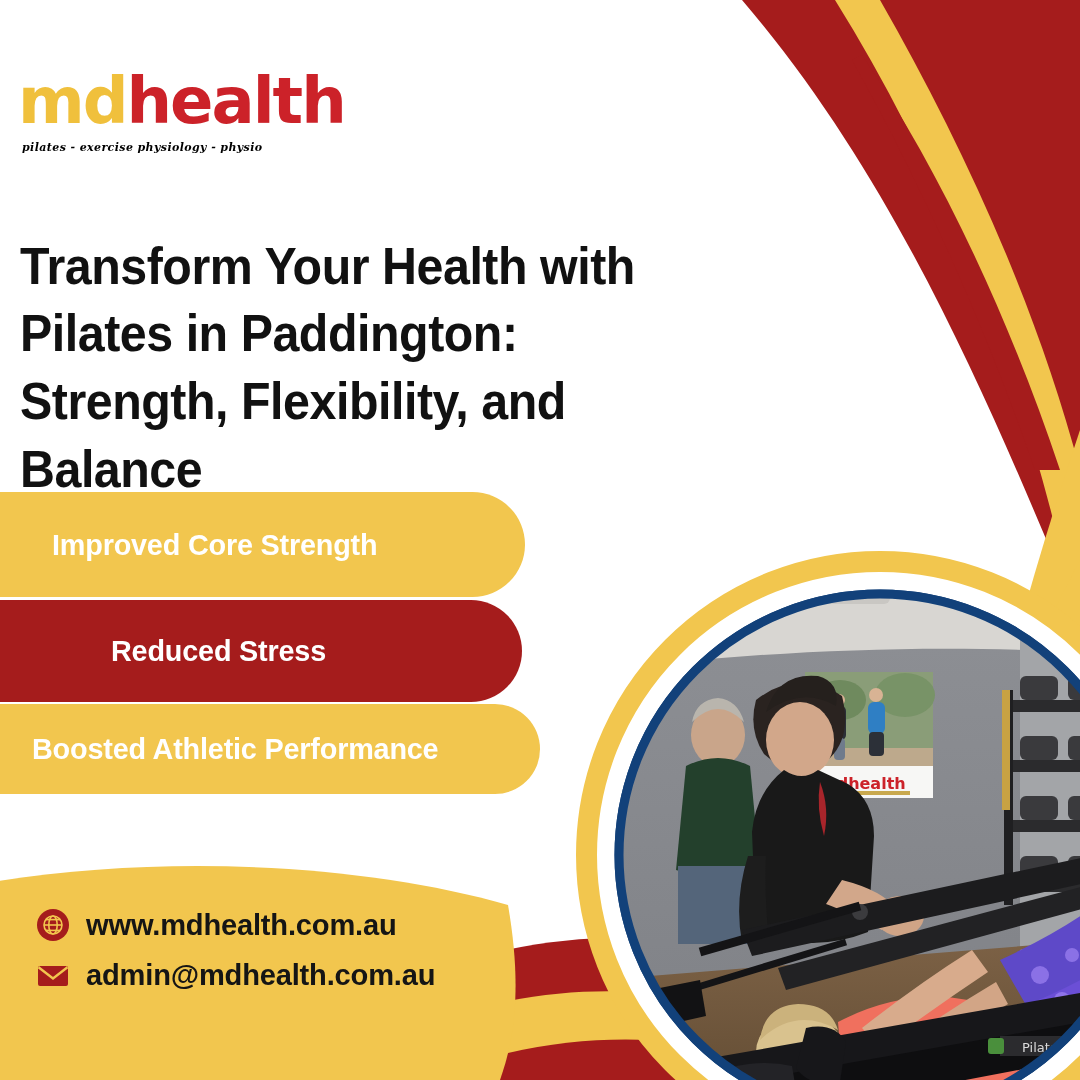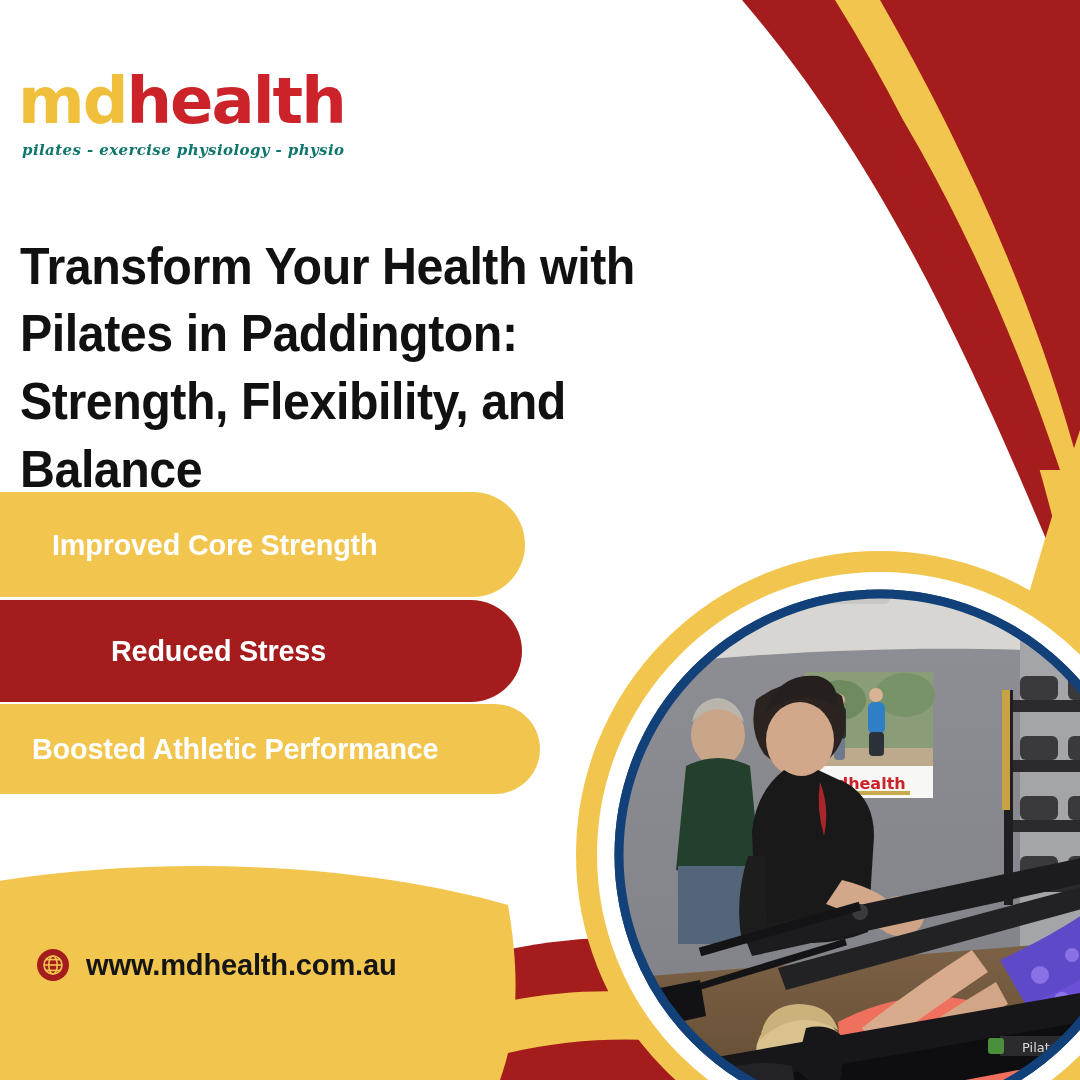--- a/index.html
+++ b/index.html
@@ -9,43 +9,43 @@
 
   
   .bg-svg{position:absolute;inset:0;width:1080px;height:1080px;}
 
   
   .logo{position:absolute;left:18px;top:69px;width:300px;height:100px;}
   .logo-word{font-size:64px;font-weight:bold;letter-spacing:-2px;line-height:1;
              font-family:"DejaVu Sans","Liberation Sans",sans-serif;}
   .logo-md{color:#F0C03C;}
   .logo-health{color:#CC2229;}
-  .logo-tag{position:absolute;left:4px;top:72px;font-size:15px;font-style:italic;
-            color:#0f766e;letter-spacing:.4px;white-space:nowrap;
+  .logo-tag{position:absolute;left:4px;top:72px;font-size:11px;font-style:italic;
+            color:#000000;letter-spacing:.4px;white-space:nowrap;
             font-family:"DejaVu Serif","Liberation Serif",serif;font-weight:600;}
 
   
   .headline{position:absolute;left:20px;top:198px;width:710px;
             font-size:52px;line-height:1.30;font-weight:bold;color:#111111;
             letter-spacing:-0.5px;
             font-family:"Liberation Sans","DejaVu Sans",sans-serif;
             transform:scaleX(.93);transform-origin:left top;}
 
   
   .pill{position:absolute;left:-60px;display:flex;align-items:center;
         color:#ffffff;font-weight:bold;font-size:30px;letter-spacing:-.2px;
         border-radius:0 70px 70px 0;box-sizing:border-box;
         font-family:"Liberation Sans","DejaVu Sans",sans-serif;}
   .pill span{display:block;transform:scaleX(.96);transform-origin:left center;}
   .pill-1{top:492px;width:585px;height:105px;background:#F2C64E;padding-left:112px;}
   .pill-2{top:600px;width:582px;height:102px;background:#A51C1C;padding-left:171px;}
   .pill-3{top:704px;width:600px;height:90px;background:#F2C64E;padding-left:92px;}
 
   
-  .contact{position:absolute;left:36px;top:900px;margin-top:40px;}
+  .contact{position:absolute;left:36px;top:900px;}
   .crow{display:flex;align-items:center;height:50px;}
   .cicon{width:34px;height:34px;margin-right:16px;flex:0 0 34px;
          display:flex;align-items:center;justify-content:center;}
   .ctext{font-size:30px;font-weight:bold;color:#151515;letter-spacing:-.2px;
          font-family:"Liberation Sans","DejaVu Sans",sans-serif;
          transform:scaleX(.97);transform-origin:left center;}
 </style>
 </head>
 <body>
 
@@ -247,16 +247,25 @@
             <line x1="8" y1="17" x2="26" y2="17"></line>
             <line x1="9.6" y1="11.6" x2="24.4" y2="11.6"></line>
             <line x1="9.6" y1="22.4" x2="24.4" y2="22.4"></line>
           </g>
         </svg>
       </span>
       <span class="ctext">www.mdhealth.com.au</span>
     </div>
 
 
+    <div class="crow">
+      <span class="cicon">
+        <svg width="34" height="34" viewBox="0 0 34 34">
+          <rect x="2" y="8" width="30" height="20" rx="2" fill="#A51C1C"></rect>
+          <path d="M2.5,9.2 L17,20.5 L31.5,9.2" fill="none" stroke="#F2C64E" stroke-width="2.4"></path>
+        </svg>
+      </span>
+      <span class="ctext">admin@mdhealth.com.au</span>
+    </div>
 
   </div>
 
 </div>
 
 </body></html>

